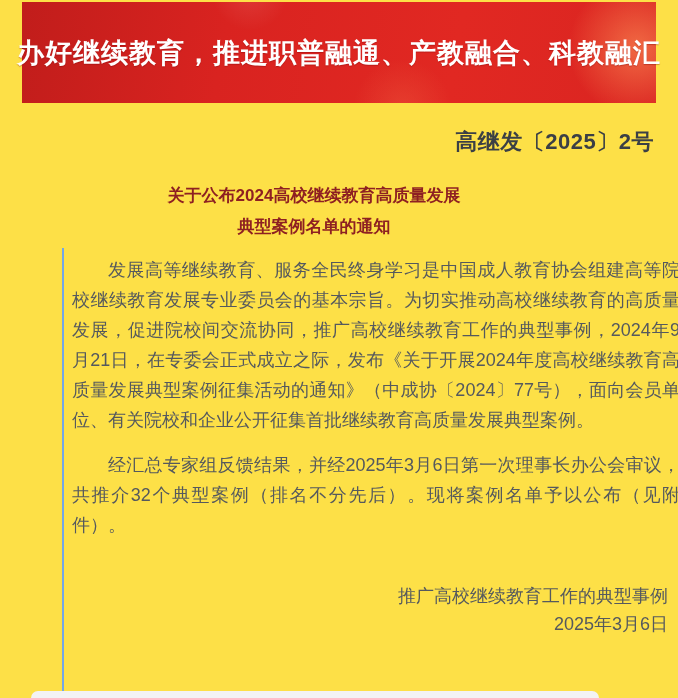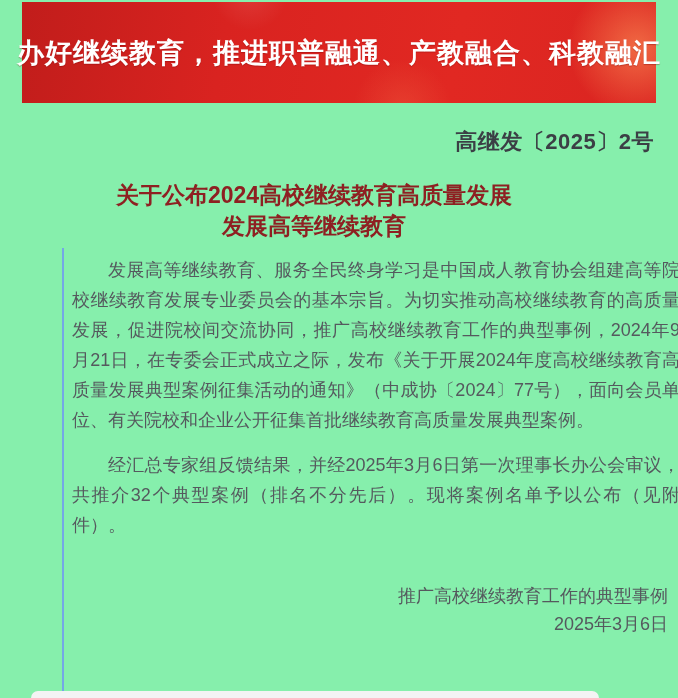--- a/index.html
+++ b/index.html
@@ -5,21 +5,21 @@
   html, body {
     margin: 0;
     padding: 0;
     background: #ffffff;
     font-family: "Liberation Sans", "DejaVu Sans", sans-serif;
   }
   .page {
     position: relative;
     width: 678px;
     height: 698px;
-    background: #86efac;
+    background: #fde047;
     overflow: hidden;
   }
   
   .banner {
     position: absolute;
     left: 22px;
     top: 2px;
     width: 634px;
     height: 101px;
     display: flex;
@@ -54,21 +54,21 @@
   }
   
   .notice-title {
     position: absolute;
     top: 180px;
     left: 0;
     width: 628px;
     text-align: center;
     color: #8e2022;
     font-weight: bold;
-    font-size: 23px;
+    font-size: 17px;
     line-height: 31px;
   }
   
   .content-box {
     position: absolute;
     top: 248px;
     left: 22px;
     width: 634px;
     height: 450px;
     box-sizing: border-box;
@@ -112,21 +112,21 @@
 <div class="page">
 
   <header class="banner">
     <h1 class="banner-slogan">办好继续教育，推进职普融通、产教融合、科教融汇</h1>
   </header>
 
   <div class="doc-number">高继发〔2025〕2号</div>
 
   <div class="notice-title">
     <div>关于公布2024高校继续教育高质量发展</div>
-    <div>发展高等继续教育</div>
+    <div>典型案例名单的通知</div>
   </div>
 
   <div class="content-box">
     <p class="para para-1">发展高等继续教育、服务全民终身学习是中国成人教育协会组建高等院校继续教育发展专业委员会的基本宗旨。为切实推动高校继续教育的高质量发展，促进院校间交流协同，推广高校继续教育工作的典型事例，2024年9月21日，在专委会正式成立之际，发布《关于开展2024年度高校继续教育高质量发展典型案例征集活动的通知》（中成协〔2024〕77号），面向会员单位、有关院校和企业公开征集首批继续教育高质量发展典型案例。</p>
     <p class="para para-2">经汇总专家组反馈结果，并经2025年3月6日第一次理事长办公会审议，共推介32个典型案例（排名不分先后）。现将案例名单予以公布（见附件）。</p>
 
     <div class="signature">
       <div>推广高校继续教育工作的典型事例</div>
       <div>2025年3月6日</div>
     </div>

